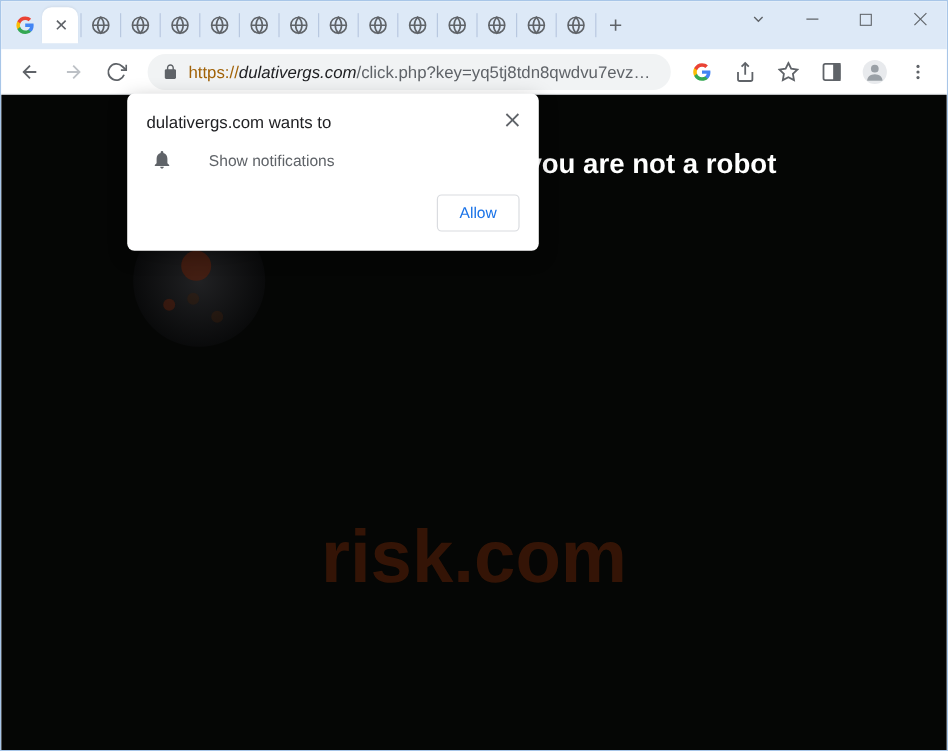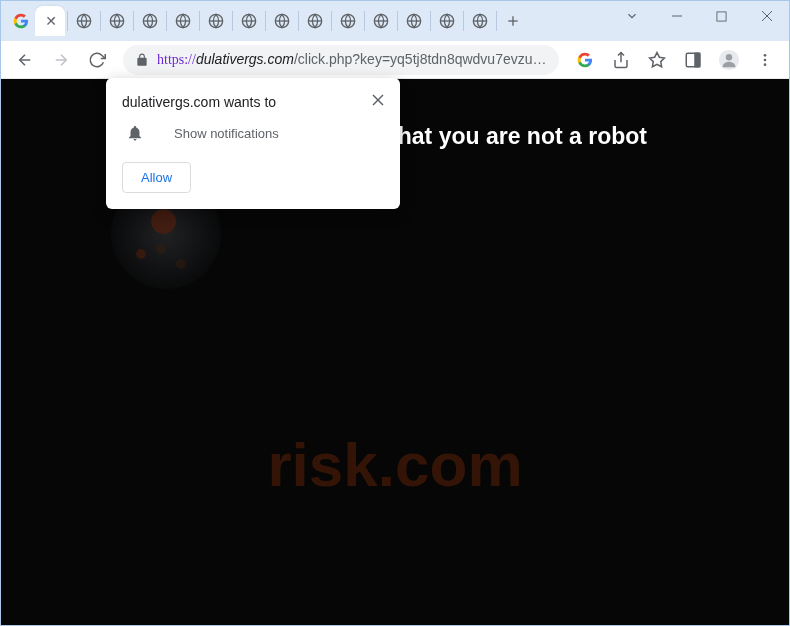--- a/index.html
+++ b/index.html
@@ -125,21 +125,21 @@
       margin-right: 8px;
       color: #5f6368;
       flex-shrink: 0;
     }
     .url-text {
       white-space: nowrap;
       overflow: hidden;
       text-overflow: ellipsis;
       color: #5f6368;
     }
-    .url-scheme { color: #6d28d9; font-family: Liberation Serif, serif; }
+    .url-scheme { color: #a16207; }
     .url-host { color: #202124; font-style: italic; }
     .toolbar-icon {
       width: 32px;
       height: 32px;
       display: flex;
       align-items: center;
       justify-content: center;
       color: #5f6368;
       border-radius: 50%;
       cursor: pointer;
@@ -212,21 +212,21 @@
       width: 10px;
       height: 10px;
       border-radius: 50%;
       background: rgba(90,30,10,0.5);
       box-shadow: 20px -5px 0 rgba(60,30,10,0.4), 40px 10px 0 rgba(60,30,10,0.4);
     }
     .permission-popup {
       position: absolute;
       top: 78px;
       left: 106px;
-      width: 294px;
+      width: 343px;
       background: #fff;
       border-radius: 6px;
       box-shadow: 0 4px 16px rgba(0,0,0,0.25);
       padding: 16px;
       z-index: 100;
     }
     .popup-title {
       font-size: 14px;
       color: #202124;
       margin-bottom: 14px;
@@ -253,21 +253,21 @@
     }
     .bell-icon {
       color: #5f6368;
     }
     .popup-msg {
       font-size: 13px;
       color: #5f6368;
     }
     .popup-buttons {
       display: flex;
-      justify-content: space-between;
+      justify-content: flex-end;
       gap: 24px;
       margin-top: 11px;
     }
     .popup-btn {
       padding: 7px 18px;
       font-size: 13px;
       border: 1px solid #dadce0;
       border-radius: 4px;
       background: #fff;
       color: #1a73e8;

